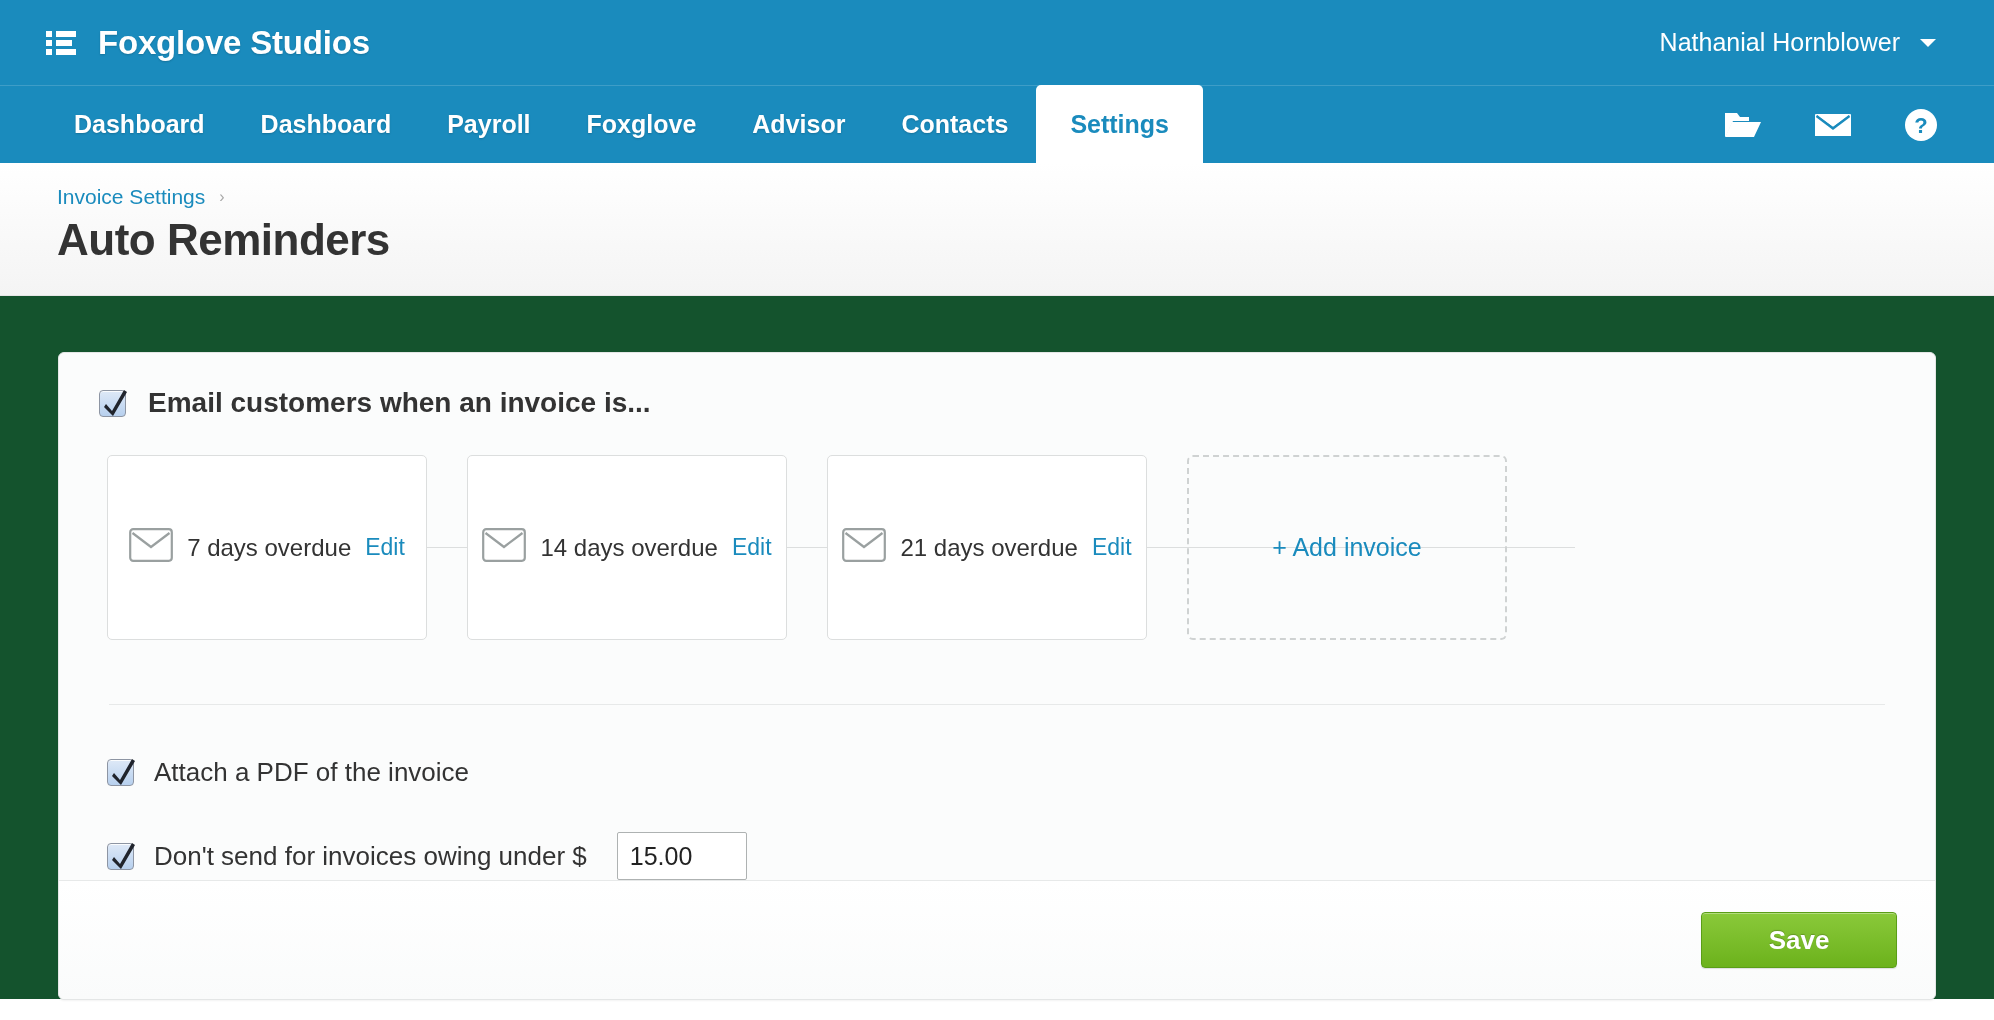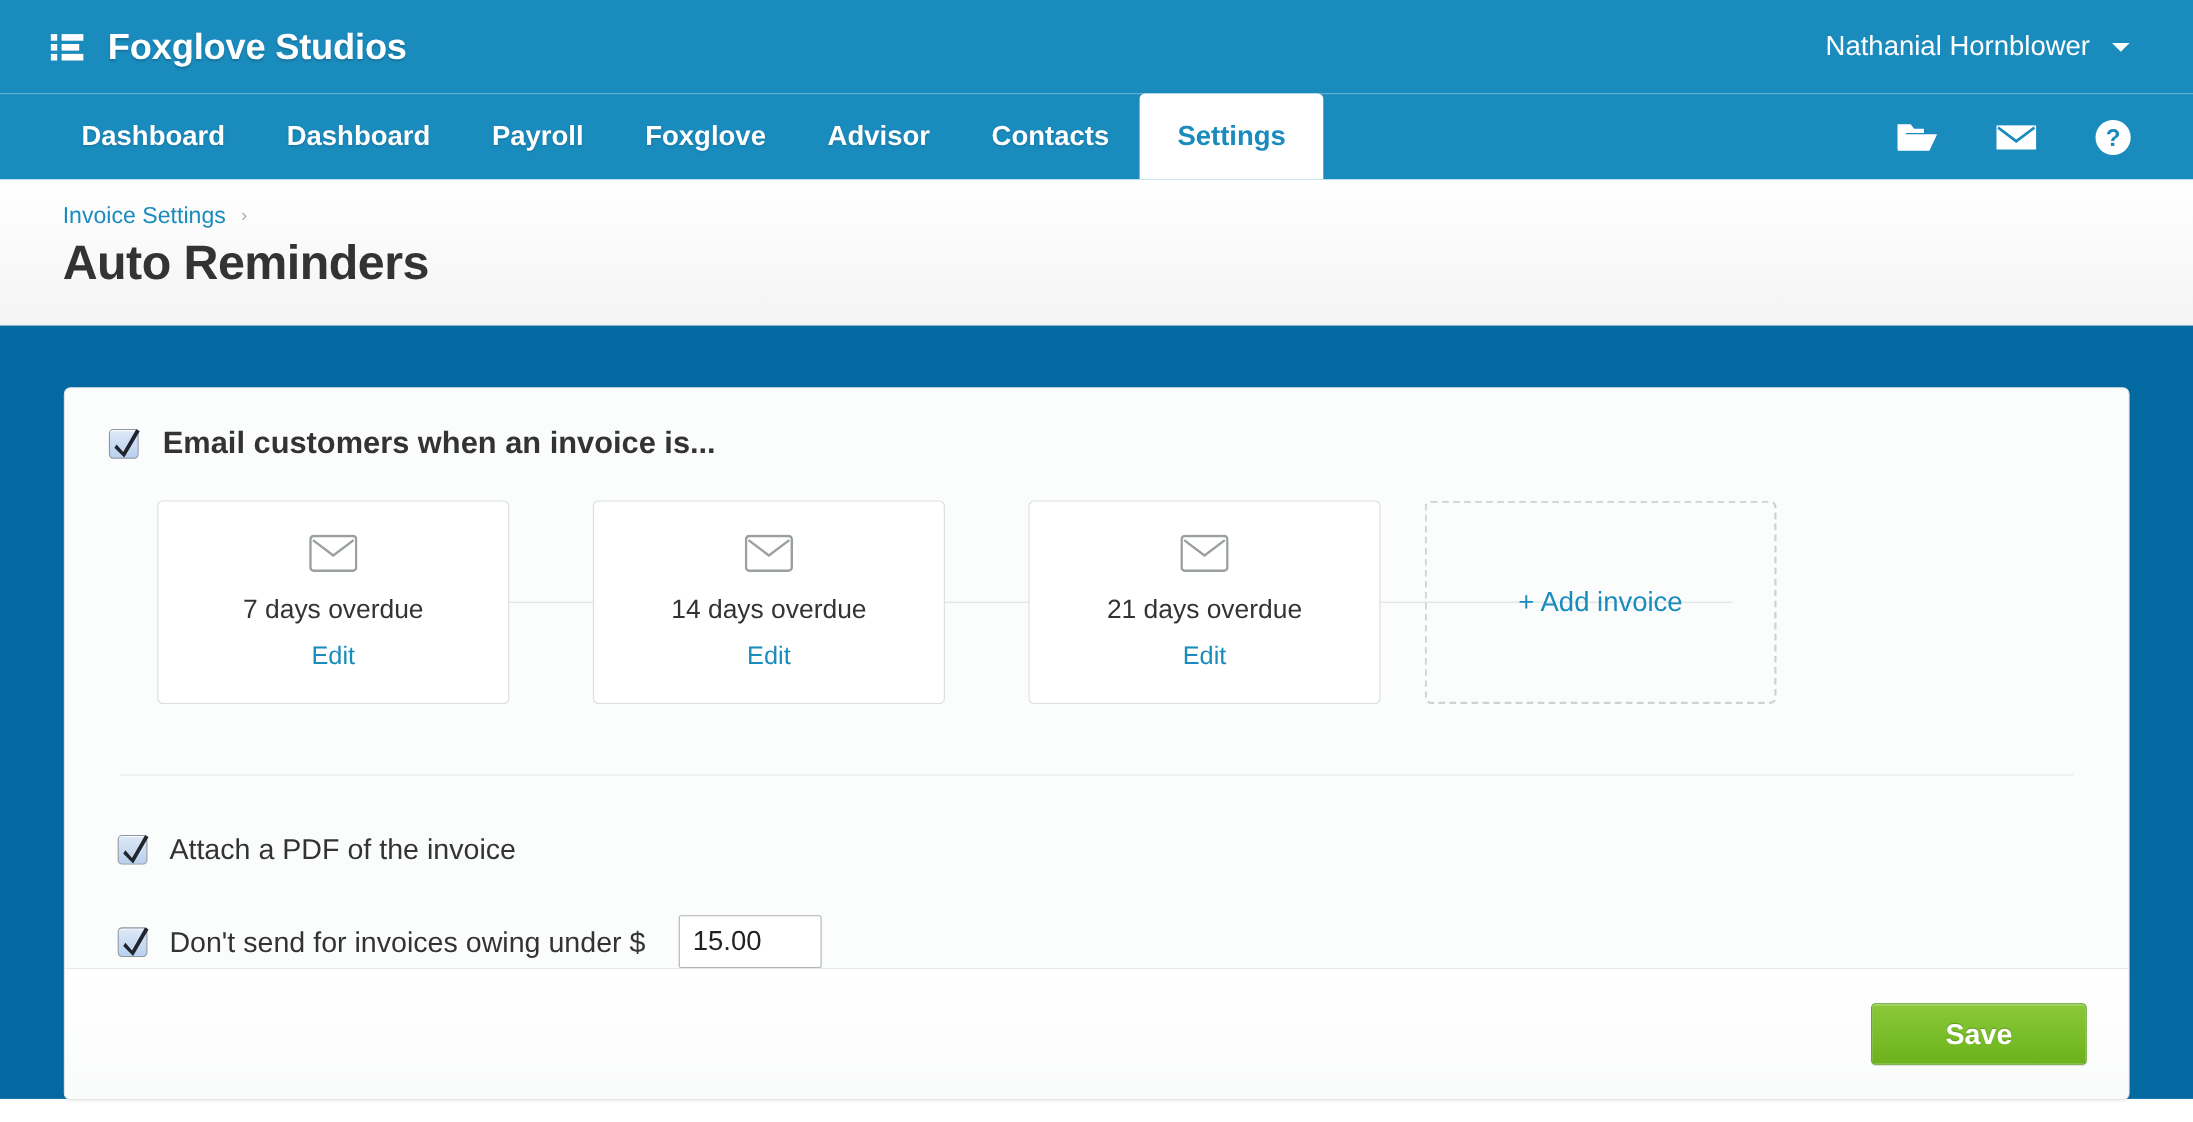--- a/index.html
+++ b/index.html
@@ -128,21 +128,21 @@
   .pagetitle {
     font-size: 44px;
     font-weight: bold;
     color: #333333;
     margin: 6px 0 0 0;
     letter-spacing: -0.5px;
   }
 
   
   .pagebody {
-    background: #0369a1;
+    background: #14532d;
     height: 703px;
     padding: 56px 58px 0 58px;
   }
   .card {
     background: #fbfcfc;
     border: 1px solid #e4e6e6;
     border-radius: 6px;
     box-shadow: 0 1px 2px rgba(0,0,0,0.05);
     height: 648px;
     position: relative;
@@ -191,28 +191,27 @@
     right: 320px;
     z-index: 0;
   }
   .rcard {
     width: 320px;
     height: 185px;
     background: #ffffff;
     border: 1px solid #dcdede;
     border-radius: 5px;
     display: flex;
-    flex-direction: column;
+    flex-direction: row;
     align-items: center;
     justify-content: center;
     gap: 14px;
     position: relative;
     z-index: 1;
     cursor: pointer;
-    margin-left: 36px;
   }
   .rcard .env { margin-bottom: 2px; }
   .rcard .rlabel { font-size: 24px; color: #333333; }
   .rcard .redit { font-size: 23px; color: #1a8bbd; cursor: pointer; }
   .addcard {
     width: 320px;
     height: 185px;
     border: 2px dashed #cfd2d2;
     border-radius: 6px;
     display: flex;

